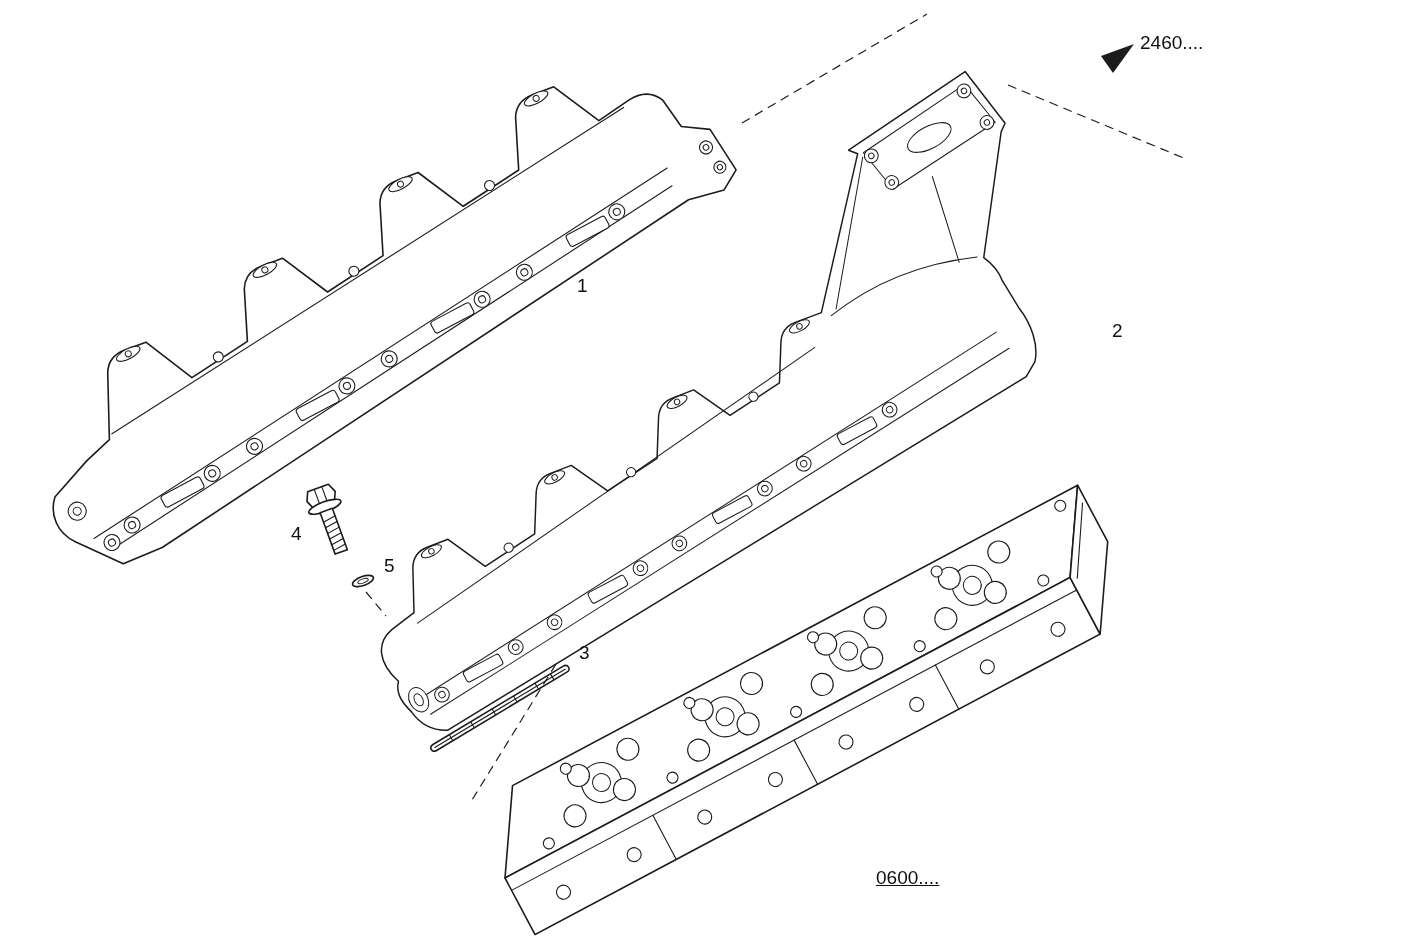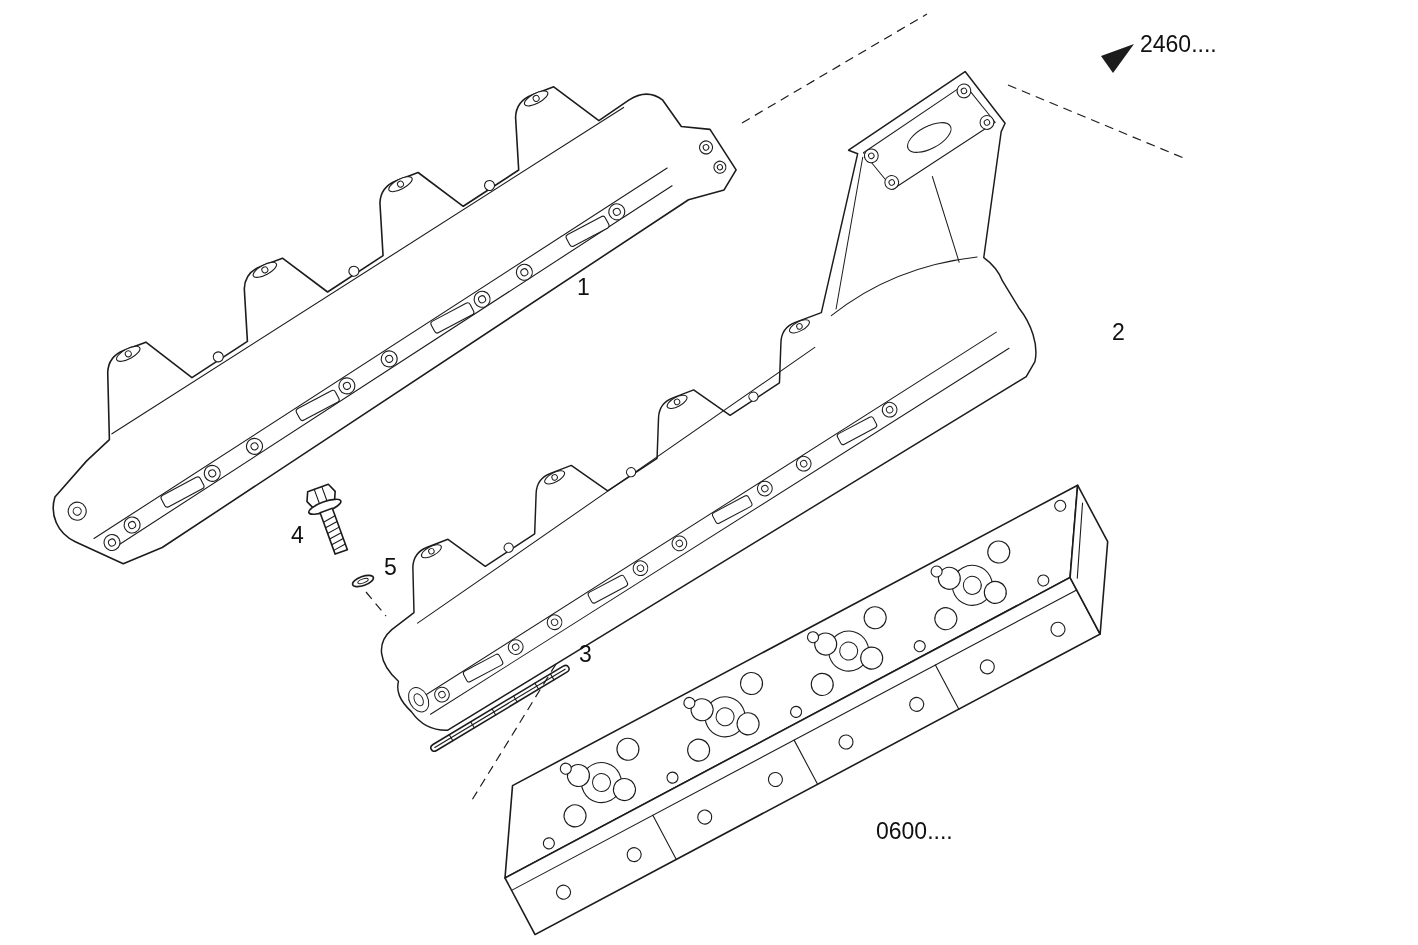--- a/index.html
+++ b/index.html
@@ -7,21 +7,21 @@
     position: relative;
     width: 1418px;
     height: 945px;
     background: #ffffff;
     font-family: "Liberation Sans", sans-serif;
     overflow: hidden;
   }
   .stage svg { position: absolute; left: 0; top: 0; }
   .callout {
     position: absolute;
-    font-size: 23px;
+    font-size: 19px;
     color: #101010;
     line-height: 1;
     white-space: nowrap;
   }
   .ref { cursor: pointer; }
   
   .outline  { fill: #ffffff; stroke: #1c1c1c; stroke-width: 1.6; stroke-linejoin: round; stroke-linecap: round; }
   .detail   { fill: none;    stroke: #1c1c1c; stroke-width: 1.1; stroke-linejoin: round; stroke-linecap: round; }
   .boss     { fill: #ffffff; stroke: #1c1c1c; stroke-width: 1.1; }
   .dot      { fill: #ffffff; stroke: #1c1c1c; stroke-width: 1; }
@@ -270,15 +270,15 @@
 
   </svg>
 
   <span class="callout" style="left:577px; top:276px;">1</span>
   <span class="callout" style="left:1112px; top:321px;">2</span>
   <span class="callout" style="left:579px; top:643px;">3</span>
   <span class="callout" style="left:291px; top:524px;">4</span>
   <span class="callout" style="left:384px; top:556px;">5</span>
 
   <span class="callout ref" style="left:1140px; top:33px;">2460....</span>
-  <span class="callout ref" style="left:876px; top:820px;">0600....</span>
+  <span class="callout ref" style="left:876px; top:868px;text-decoration:underline;">0600....</span>
 
 </div>
 
 </body></html>

